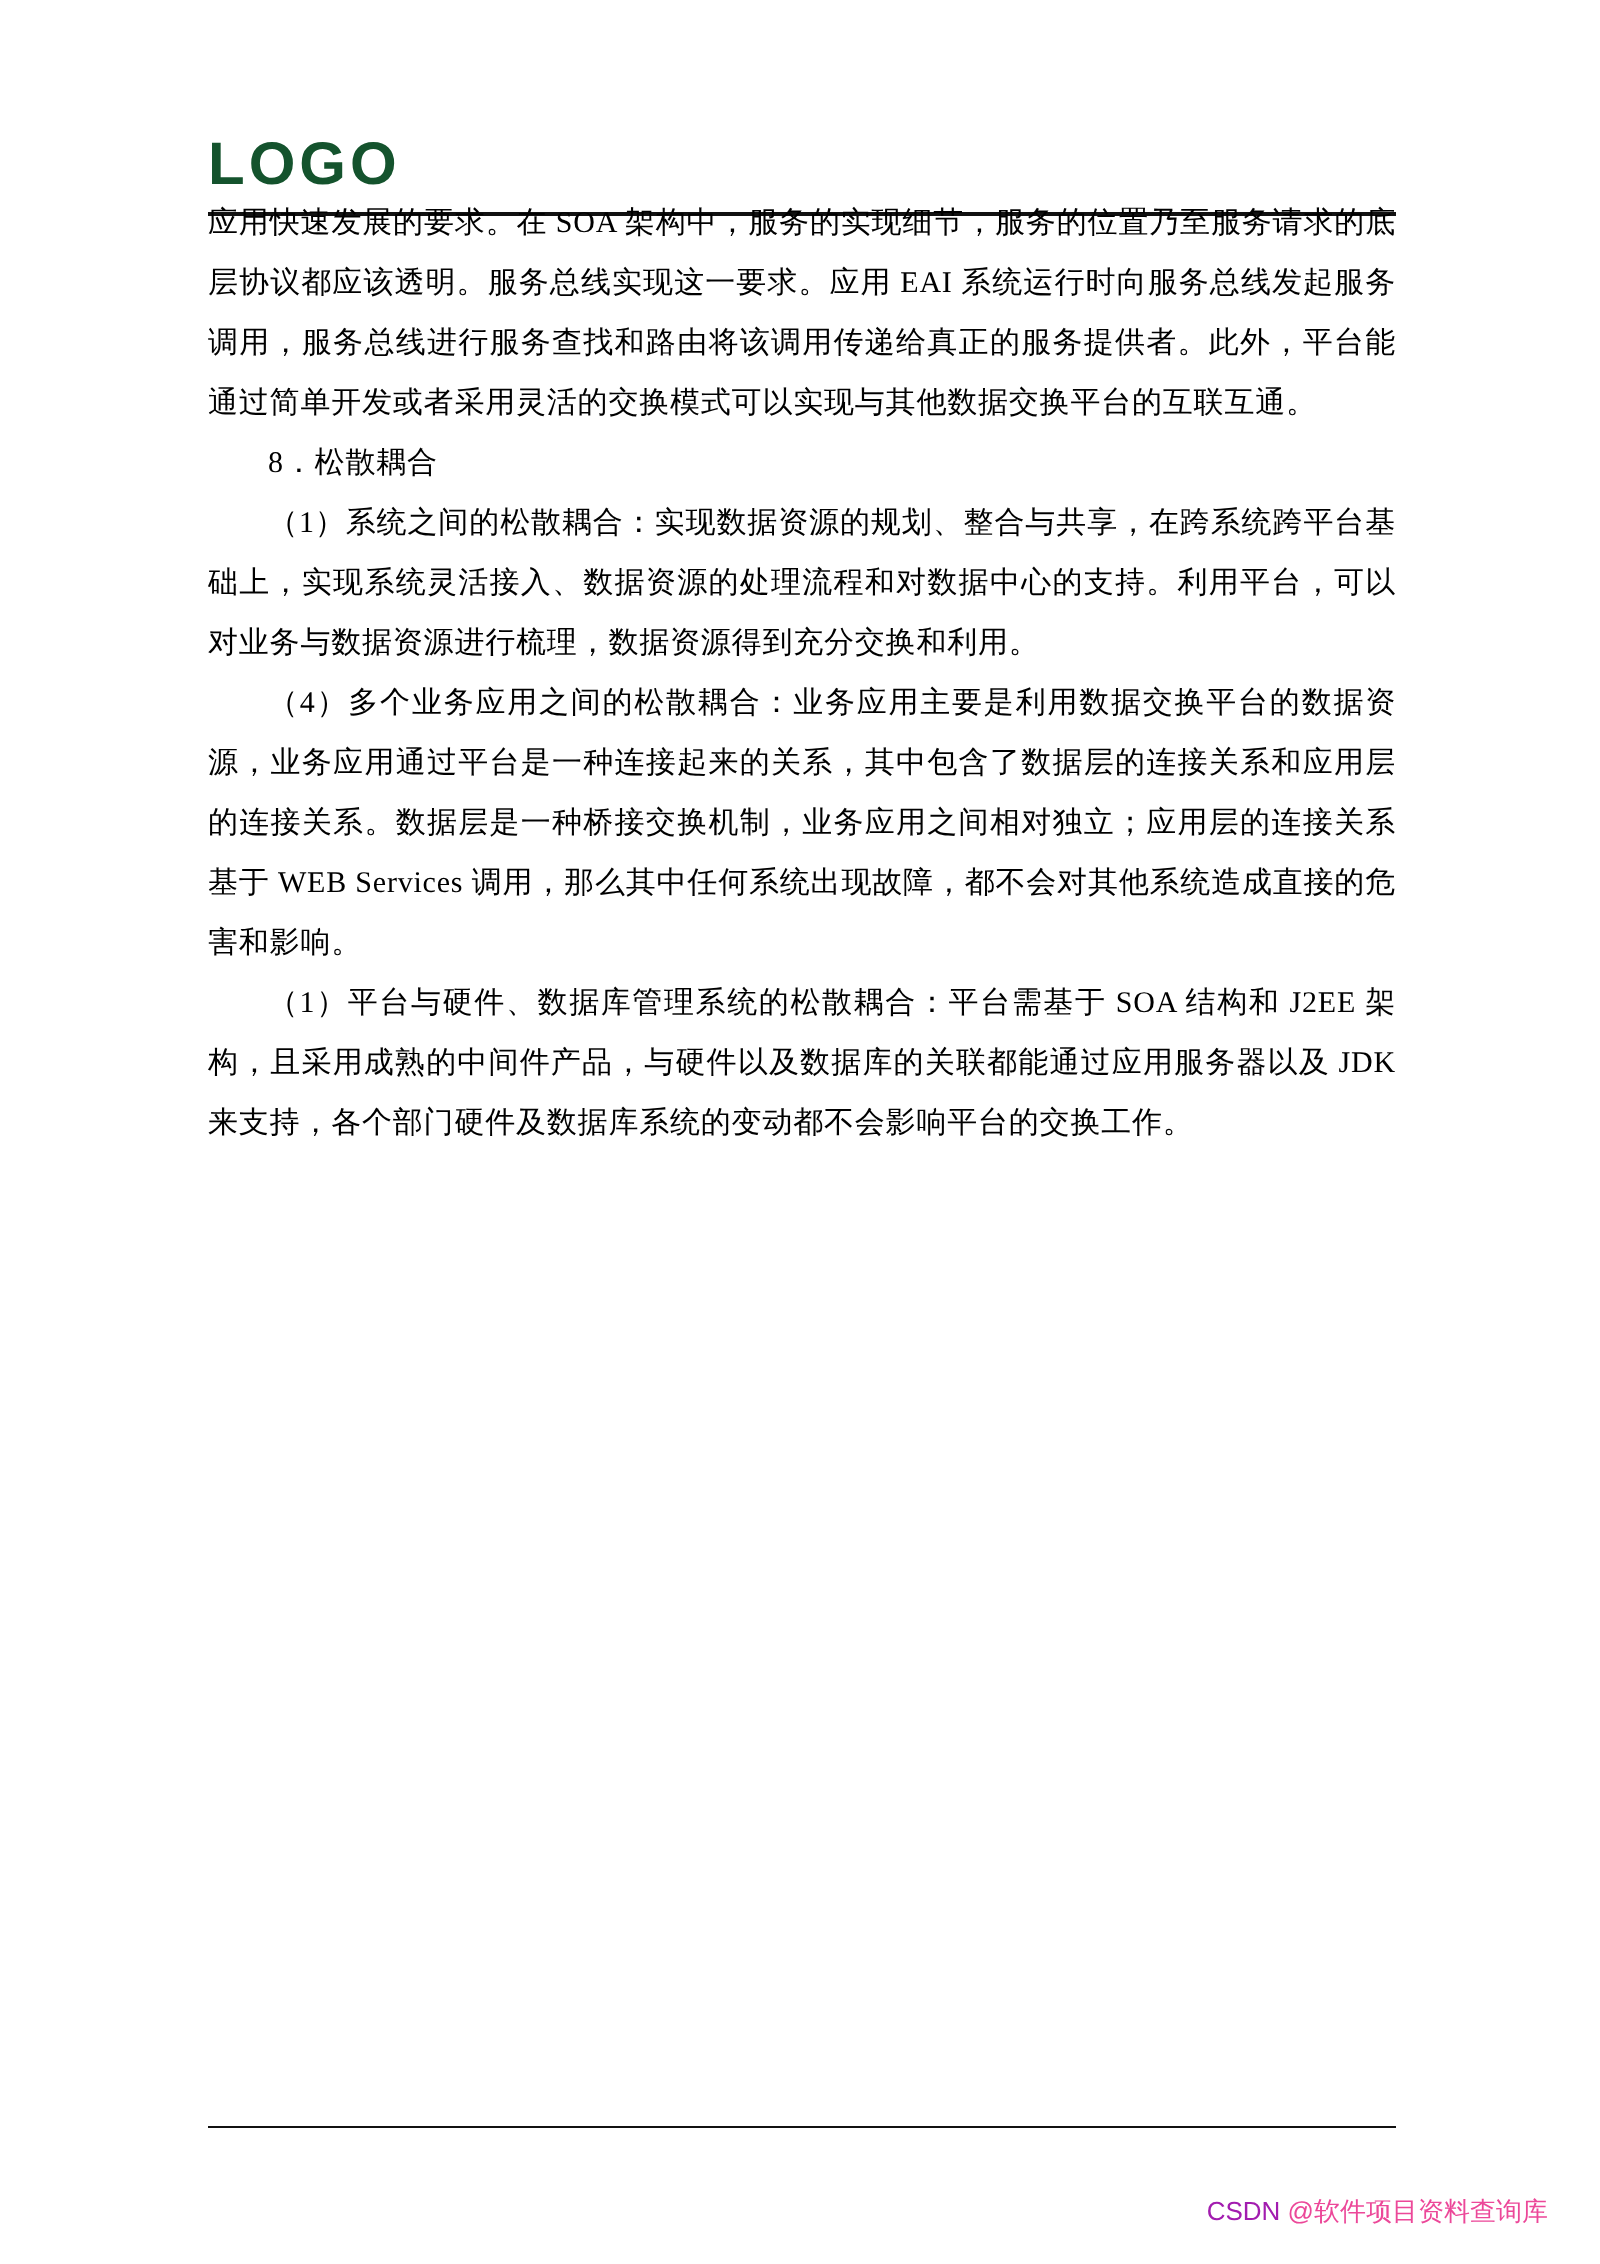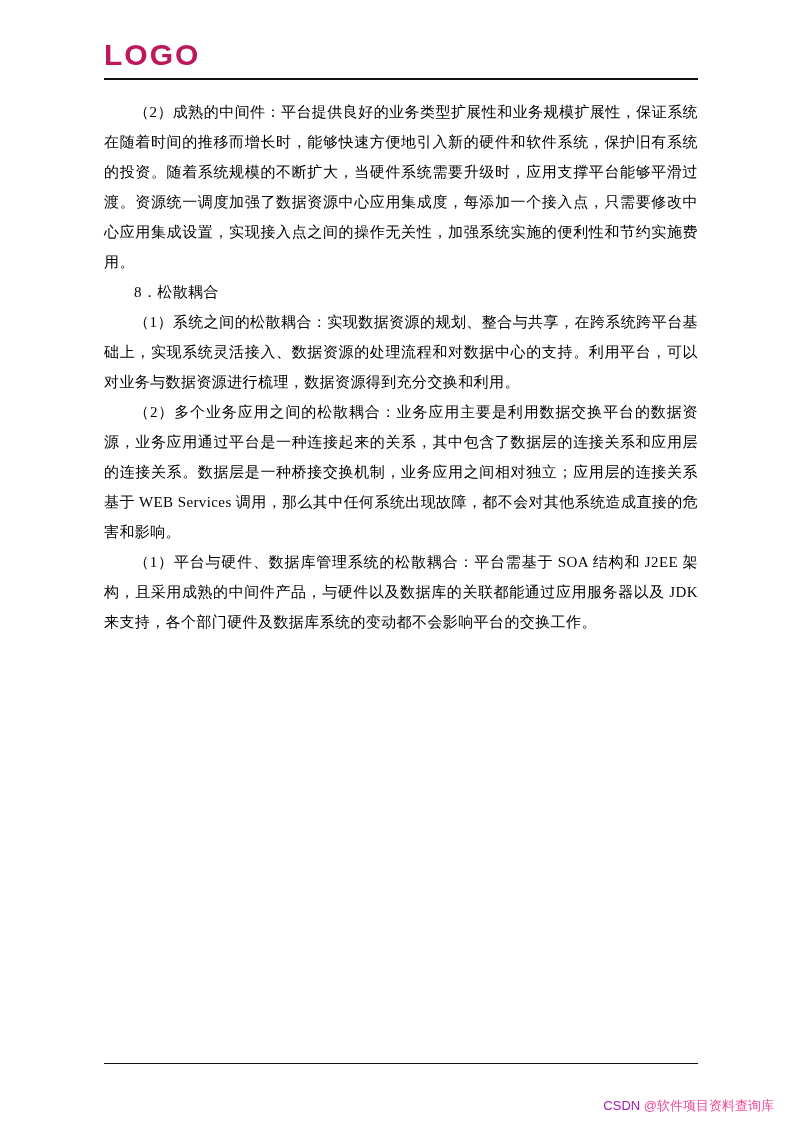--- a/index.html
+++ b/index.html
@@ -22,21 +22,22 @@
     left: 104px;
     right: 102px;
   }
   .logo {
     padding-top: 38px;
     font-family: "Liberation Sans", sans-serif;
     font-weight: bold;
     font-size: 30px;
     line-height: 34px;
     letter-spacing: 2px;
-    color: #be185d;
+    color: #14532d;
+    margin-top: 28px;
   }
   .header-rule {
     margin-top: 6px;
     border-bottom: 2px solid #111111;
   }
 
   
   .doc {
     position: absolute;
     top: 97px;
@@ -76,24 +77,24 @@
 <body>
 
 <div class="page">
 
   <div class="header">
     <div class="logo">LOGO</div>
     <div class="header-rule"></div>
   </div>
 
   <div class="doc">
-    <p class="para">（2）成熟的中间件：平台提供良好的业务类型扩展性和业务规模扩展性，保证系统在随着时间的推移而增长时，能够快速方便地引入新的硬件和软件系统，保护旧有系统的投资。随着系统规模的不断扩大，当硬件系统需要升级时，应用支撑平台能够平滑过渡。资源统一调度加强了数据资源中心应用集成度，每添加一个接入点，只需要修改中心应用集成设置，实现接入点之间的操作无关性，加强系统实施的便利性和节约实施费用。</p>
+    <p class="para no-indent">应用快速发展的要求。在 SOA 架构中，服务的实现细节，服务的位置乃至服务请求的底层协议都应该透明。服务总线实现这一要求。应用 EAI 系统运行时向服务总线发起服务调用，服务总线进行服务查找和路由将该调用传递给真正的服务提供者。此外，平台能通过简单开发或者采用灵活的交换模式可以实现与其他数据交换平台的互联互通。</p>
     <p class="heading">8．松散耦合</p>
     <p class="para">（1）系统之间的松散耦合：实现数据资源的规划、整合与共享，在跨系统跨平台基础上，实现系统灵活接入、数据资源的处理流程和对数据中心的支持。利用平台，可以对业务与数据资源进行梳理，数据资源得到充分交换和利用。</p>
-    <p class="para">（2）多个业务应用之间的松散耦合：业务应用主要是利用数据交换平台的数据资源，业务应用通过平台是一种连接起来的关系，其中包含了数据层的连接关系和应用层的连接关系。数据层是一种桥接交换机制，业务应用之间相对独立；应用层的连接关系基于 WEB Services 调用，那么其中任何系统出现故障，都不会对其他系统造成直接的危害和影响。</p>
+    <p class="para">（4）多个业务应用之间的松散耦合：业务应用主要是利用数据交换平台的数据资源，业务应用通过平台是一种连接起来的关系，其中包含了数据层的连接关系和应用层的连接关系。数据层是一种桥接交换机制，业务应用之间相对独立；应用层的连接关系基于 WEB Services 调用，那么其中任何系统出现故障，都不会对其他系统造成直接的危害和影响。</p>
     <p class="para">（1）平台与硬件、数据库管理系统的松散耦合：平台需基于 SOA 结构和 J2EE 架构，且采用成熟的中间件产品，与硬件以及数据库的关联都能通过应用服务器以及 JDK 来支持，各个部门硬件及数据库系统的变动都不会影响平台的交换工作。</p>
   </div>
 
   <div class="footer-rule"></div>
   <div class="watermark">
     <span class="wm-prefix">CSDN </span><span class="wm-handle">@软件项目资料查询库</span>
   </div>
 
 </div>
 

